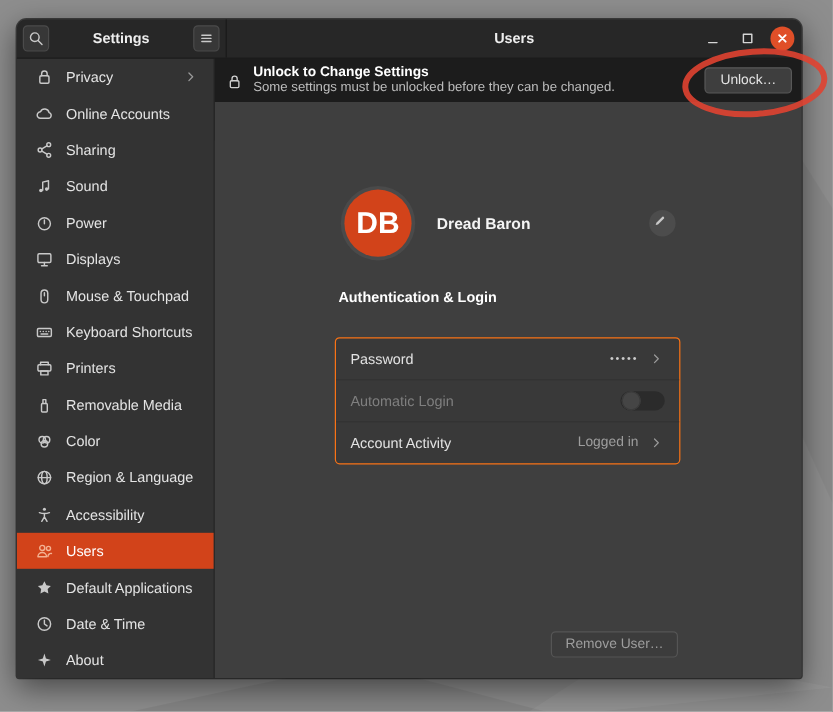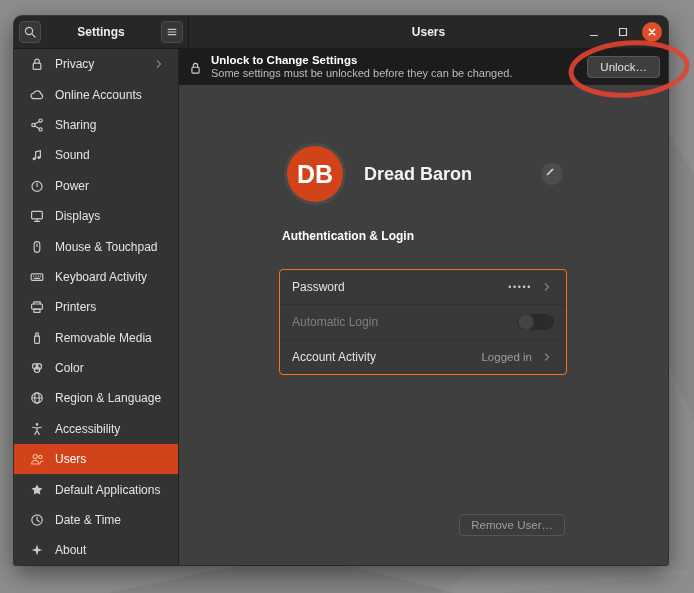--- a/index.html
+++ b/index.html
@@ -52,27 +52,27 @@
           gap:8px;padding:0 8px 0 9px;}
   .banner-icon{width:15px;height:15px;display:flex;flex:none;}
   .banner-texts{display:flex;flex-direction:column;line-height:1.25;}
   .banner-title{font-size:11.5px;font-weight:bold;color:#ffffff;}
   .banner-sub{font-size:11px;color:#bdbdbd;}
   .unlock-btn{margin-left:auto;height:22px;padding:0 12px;background:#3e3e3e;
               border:1px solid #585858;border-radius:4px;color:#e3e3e3;font-size:11.5px;
               font-family:inherit;cursor:pointer;}
 
   .content{flex:1;position:relative;background:#3f3f3f;}
-  .column{position:absolute;left:100px;top:0;width:288px;height:100%;}
+  .column{position:absolute;left:100px;top:12px;width:288px;height:100%;}
 
   .avatar-row{margin-top:29px;display:flex;align-items:center;}
   .avatar{width:56px;height:56px;margin-left:8px;border-radius:50%;background:#d2431a;
           color:#ffffff;font-size:25px;font-weight:bold;display:flex;align-items:center;
           justify-content:center;box-shadow:0 0 0 3px #4a4a4a;cursor:pointer;flex:none;}
-  .user-name{margin-left:21px;font-size:18px;font-weight:bold;color:#f4f4f4;}
+  .user-name{margin-left:21px;font-size:13px;font-weight:bold;color:#f4f4f4;}
   .edit-btn{margin-left:auto;margin-right:4px;width:22px;height:22px;border-radius:50%;
             background:#4c4c4c;border:none;display:flex;align-items:center;
             justify-content:center;padding:0;cursor:pointer;flex:none;}
 
   .section-title{margin-top:27px;padding-left:3px;font-size:12px;font-weight:bold;color:#ffffff;}
   .auth-box{margin-top:26px;background:#393939;border:1px solid #f97316;border-radius:4px;}
   .auth-row{height:34px;display:flex;align-items:center;padding:0 12px;font-size:12px;
             color:#e2e2e2;cursor:pointer;}
   .auth-row + .auth-row{border-top:1px solid #323232;}
   .dim{color:#7f7f7f;}
@@ -220,21 +220,21 @@
             </span>
             <span class="s-label">Mouse &amp; Touchpad</span>
           </div>
           <div class="side-item">
             <span class="s-icon">
               <svg viewBox="0 0 16 16" width="16" height="16" fill="none" stroke="#c9c9c9" stroke-width="1.2" stroke-linecap="round" stroke-linejoin="round">
                 <rect x="2.2" y="4.8" width="11.6" height="6.6" rx="1"></rect>
                 <path d="M4.6 7.2h.1M7 7.2h.1M9.4 7.2h.1M11.6 7.2h.1M5.2 9.4h5.6"></path>
               </svg>
             </span>
-            <span class="s-label">Keyboard Activity</span>
+            <span class="s-label">Keyboard Shortcuts</span>
           </div>
           <div class="side-item">
             <span class="s-icon">
               <svg viewBox="0 0 16 16" width="16" height="16" fill="none" stroke="#c9c9c9" stroke-width="1.2" stroke-linecap="round" stroke-linejoin="round">
                 <path d="M4.8 5V2.8h6.4V5"></path>
                 <rect x="2.6" y="5" width="10.8" height="5.2" rx="1"></rect>
                 <path d="M5 10.2h6v3.2H5z"></path>
               </svg>
             </span>
             <span class="s-label">Printers</span>

